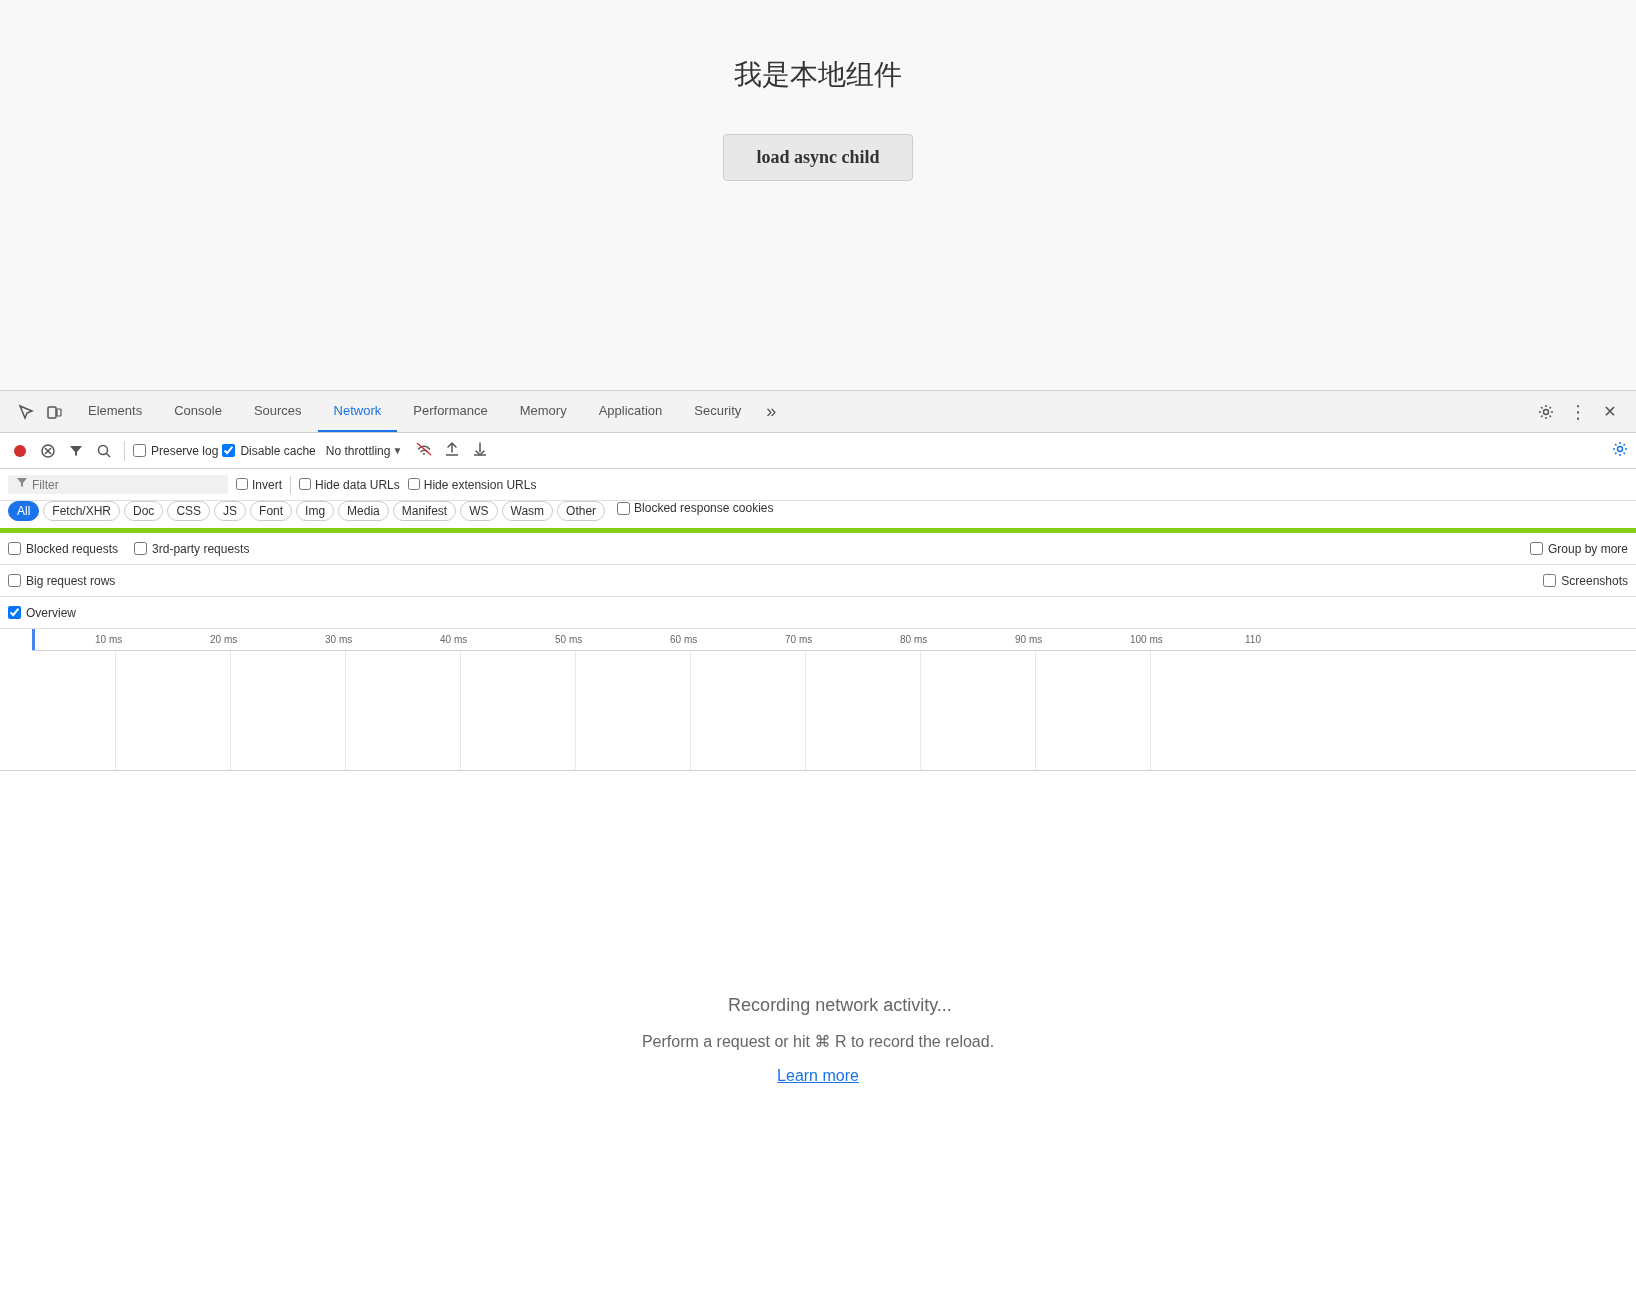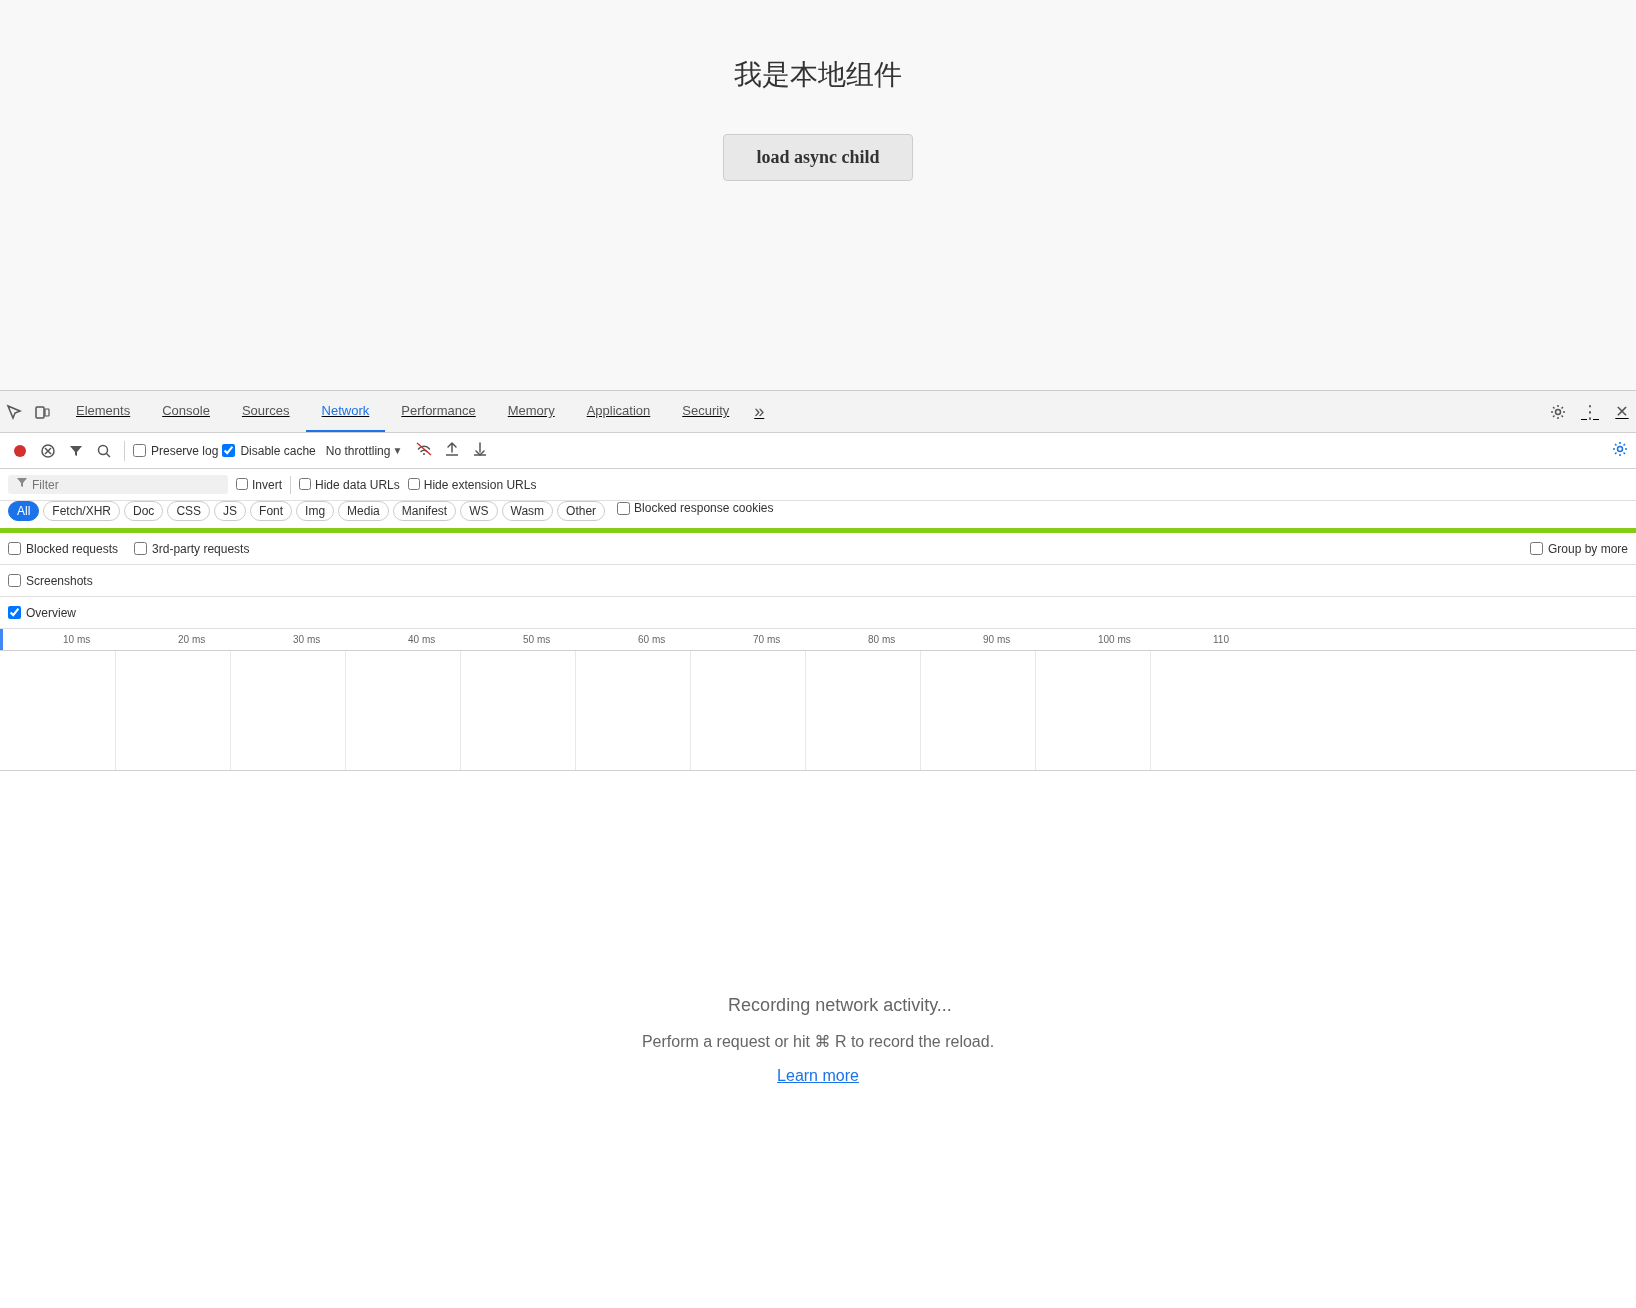--- a/index.html
+++ b/index.html
@@ -49,23 +49,22 @@
       height: 918px;
     }
 
     
     .devtools-tabs {
       display: flex;
       align-items: center;
       background: #f3f3f3;
       border-bottom: 1px solid #d0d0d0;
       height: 42px;
-      padding: 0 0;
+      padding: 0 12px;
       gap: 0;
-      text-decoration: underline;
     }
 
     .devtools-icon-btn {
       width: 28px;
       height: 28px;
       display: flex;
       align-items: center;
       justify-content: center;
       cursor: pointer;
       border-radius: 3px;
@@ -316,20 +315,21 @@
 
     
     .timeline-row {
       background: #fff;
       border-bottom: 1px solid #d0d0d0;
       height: 22px;
       display: flex;
       align-items: flex-end;
       overflow: hidden;
       position: relative;
+      margin-left: 32px;
     }
 
     .timeline-indicator {
       width: 3px;
       height: 100%;
       background: #4285f4;
       flex-shrink: 0;
     }
 
     .timeline-labels {
@@ -596,20 +596,26 @@
     </div>
     <div class="option-right">
       <label class="checkbox-label">
         <input type="checkbox" style="">
         <span>Group by more</span>
       </label>
     </div>
   </div>
 
   <div class="options-row">
+    <div class="option-left">
+      <label class="checkbox-label">
+        <input type="checkbox" style="">
+        <span>Big request rows</span>
+      </label>
+    </div>
     <div class="option-right">
       <label class="checkbox-label">
         <input type="checkbox" style="">
         <span>Screenshots</span>
       </label>
     </div>
   </div>
 
   <div class="options-row">
     <div class="option-left">

